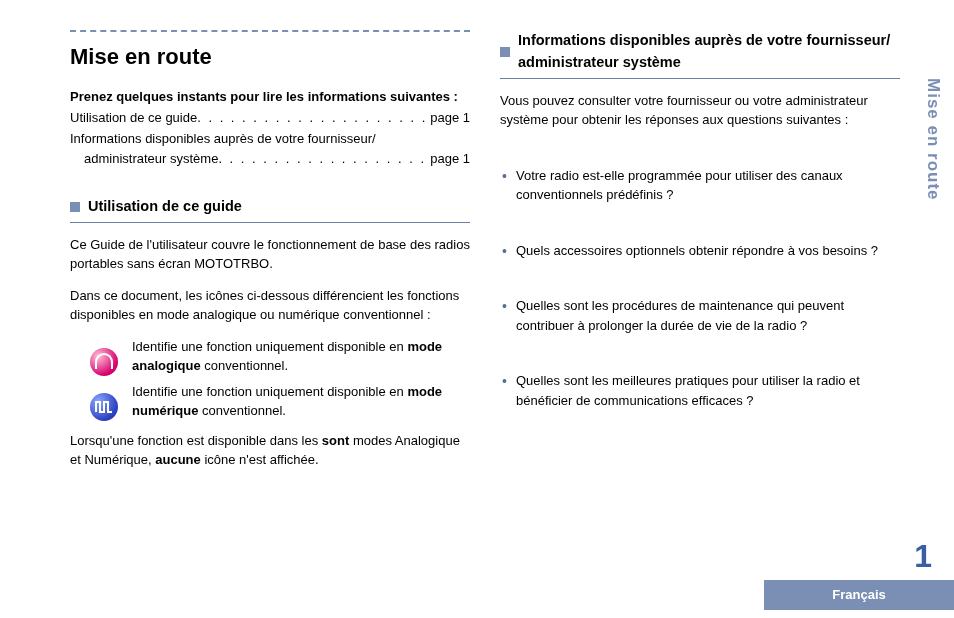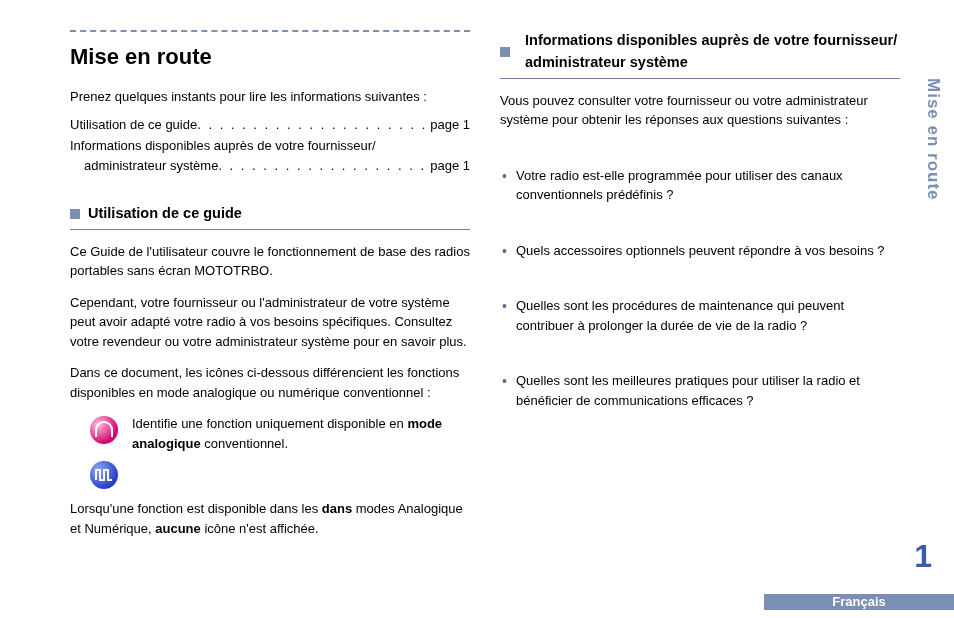--- a/index.html
+++ b/index.html
@@ -27,21 +27,22 @@
   .dashed-rule {
     border-top: 2px dashed #7a8fb3;
     margin-bottom: 8px;
   }
   .main-title {
     font-size: 22px;
     font-weight: bold;
     margin-bottom: 14px;
   }
   .intro {
-    margin-bottom: 8px;
+    margin-bottom: 1px;
+    font-weight: bold;
   }
   .toc-line {
     display: flex;
     align-items: baseline;
     white-space: nowrap;
     margin-bottom: 2px;
   }
   .toc-text { flex: 0 0 auto; }
   .toc-wrap { display: block; }
   .toc-wrap .toc-first { display: block; }
@@ -56,38 +57,38 @@
     content: ". . . . . . . . . . . . . . . . . . . . . . . . . . . . . . . . . . . . . . . .";
   }
   .toc-page { flex: 0 0 auto; padding-left: 4px; }
 
   .section-head {
     display: flex;
     align-items: center;
     margin-top: 28px;
     margin-bottom: 4px;
   }
-  .section-head.right-top { margin-top: 0; gap: 7px; }
+  .section-head.right-top { margin-top: 0; }
   .sq {
     width: 10px; height: 10px;
     background: #7a8fb3;
     flex: 0 0 auto;
     margin-right: 8px;
   }
   .section-title {
     font-weight: bold;
     font-size: 14.5px;
   }
   .section-rule {
     border-top: 1.5px solid #6b7fa3;
     margin-bottom: 12px;
   }
   .para { margin-bottom: 12px; }
 
-  .icon-row { display: flex; align-items: flex-start; margin-bottom: 6px; padding-left: 16px; }
+  .icon-row { display: flex; align-items: flex-end; margin-bottom: 6px; padding-left: 16px; }
   .icon-cell {
     width: 36px; flex: 0 0 36px; display: flex; justify-content: center; padding-top: 2px;
   }
   .icon-text { flex: 1; padding-left: 10px; }
   .icon-text b { font-weight: bold; }
 
   .analog-icon, .digital-icon {
     width: 28px; height: 28px; border-radius: 50%;
     display: flex; align-items: center; justify-content: center;
   }
@@ -141,21 +142,21 @@
     bottom: 38px;
     font-size: 32px;
     font-weight: bold;
     color: #3a5da8;
   }
   .lang-bar {
     position: absolute;
     right: 0;
     bottom: 8px;
     width: 190px;
-    height: 16px;
+    height: 30px;
     background: #7a8fb3;
     color: #fff;
     font-weight: bold;
     font-size: 13px;
     display: flex;
     align-items: center;
     justify-content: center;
   }
 </style>
 </head>
@@ -183,59 +184,61 @@
       </span>
     </div>
 
     <div class="section-head">
       <span class="sq"></span>
       <span class="section-title">Utilisation de ce guide</span>
     </div>
     <div class="section-rule"></div>
 
     <p class="para">Ce Guide de l'utilisateur couvre le fonctionnement de base des radios portables sans écran MOTOTRBO.</p>
-    <p class="para">Cependant, votre fournisseur ou l'administrateur de votre système peut avoir adapté votre radio à vos besoins spécifiques. Consultez votre revendeur ou votre administrateur système pour en savoir plus.</p>
     <p class="para">Dans ce document, les icônes ci-dessous différencient les fonctions disponibles en mode analogique ou numérique conventionnel :</p>
 
     <div class="icon-row">
       <div class="icon-cell">
         <span class="analog-icon"></span>
       </div>
       <div class="icon-text">
         <span>Identifie une fonction uniquement disponible en </span><b>mode analogique</b><span> conventionnel.</span>
       </div>
     </div>
 
     <div class="icon-row">
       <div class="icon-cell">
         <span class="digital-icon">
           <svg viewBox="0 0 18 14">
               <path d="M1 12 L1 2 L5 2 L5 12 L9 12 L9 2 L13 2 L13 12 L17 12" stroke="#fff" stroke-width="2" fill="none"></path>
             </svg>
         </span>
       </div>
+      <div class="icon-text">
+        <span>Identifie une fonction uniquement disponible en </span><b>mode numérique</b><span> conventionnel.</span>
+      </div>
     </div>
 
     <p class="para" style="margin-top:10px">
-      <span>Lorsqu'une fonction est disponible dans les </span><b>dans</b><span> modes Analogique et Numérique, </span><b>aucune</b><span> icône n'est affichée.</span>
+      <span>Lorsqu'une fonction est disponible dans les </span><b>sont</b><span> modes Analogique et Numérique, </span><b>aucune</b><span> icône n'est affichée.</span>
     </p>
   </div>
 
   <div class="col col-right">
     <div class="section-head right-top">
       <span class="sq"></span>
       <span class="section-title">Informations disponibles auprès de votre fournisseur/ administrateur système</span>
     </div>
     <div class="section-rule"></div>
 
     <p class="para">Vous pouvez consulter votre fournisseur ou votre administrateur système pour obtenir les réponses aux questions suivantes :</p>
 
     <ul class="bullets">
       <li>Votre radio est-elle programmée pour utiliser des canaux conventionnels prédéfinis ?</li>
-      <li>Quels accessoires optionnels peuvent répondre à vos besoins ?</li>
+      <li>Quels accessoires optionnels obtenir répondre à vos besoins ?</li>
       <li>Quelles sont les procédures de maintenance qui peuvent contribuer à prolonger la durée de vie de la radio ?</li>
       <li>Quelles sont les meilleures pratiques pour utiliser la radio et bénéficier de communications efficaces ?</li>
     </ul>
   </div>
 
 </div>
 
 <div class="side-tab">Mise en route</div>
 <div class="page-num">1</div>
 <div class="lang-bar">Français</div>

